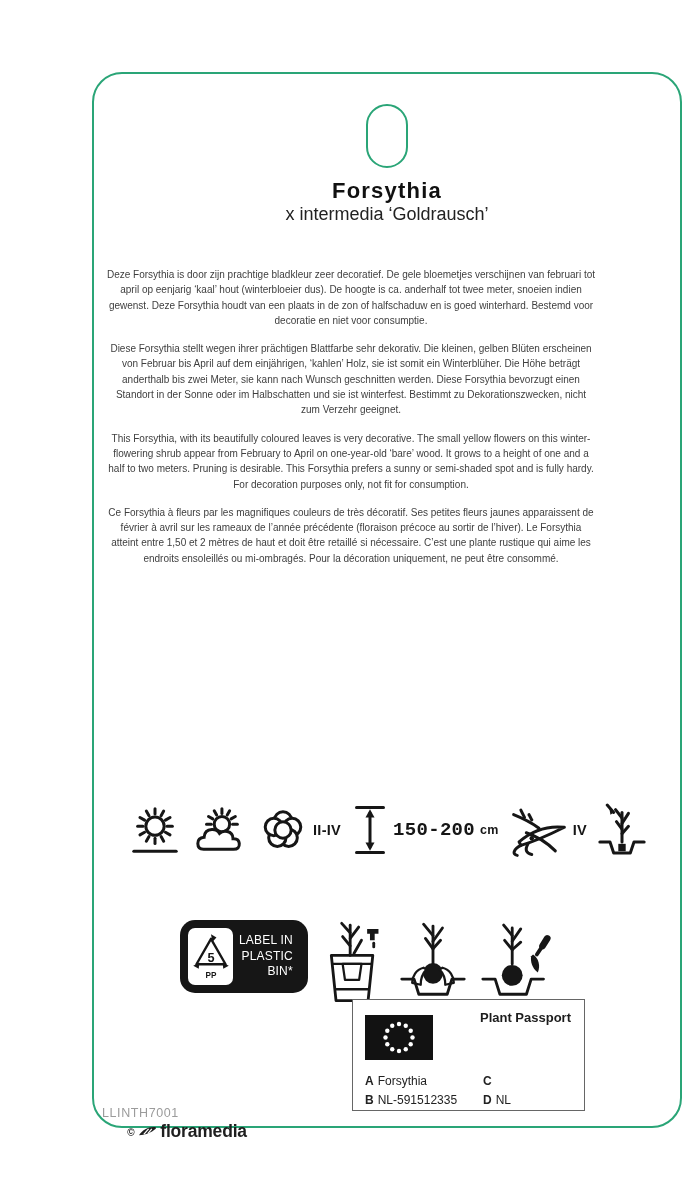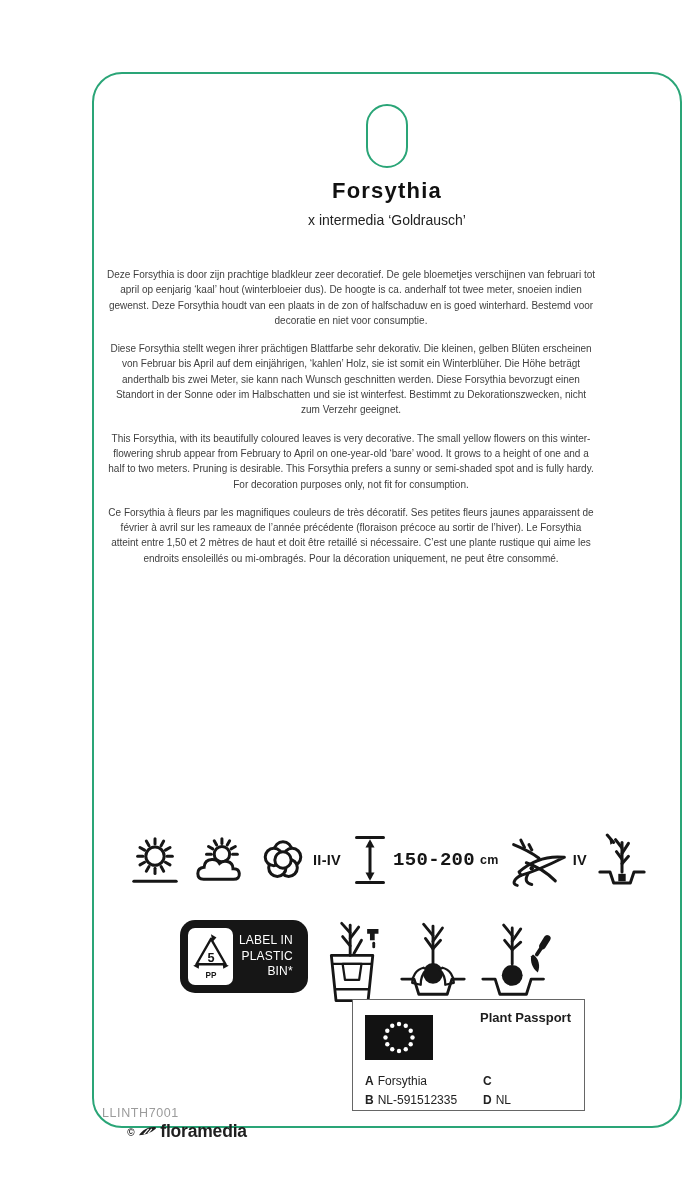--- a/index.html
+++ b/index.html
@@ -14,28 +14,28 @@
   .card{
     position:absolute;left:92px;top:72px;width:590px;height:1056px;
     border:2px solid var(--green);border-radius:30px;background:#fff;
   }
   .hole{
     position:absolute;top:30px;left:50%;margin-left:-21px;width:42px;height:64px;
     border:2.5px solid var(--green);border-radius:21px;background:#fff;
   }
   .title-block{position:absolute;top:104px;left:0;width:100%;text-align:center;}
   .title{font-size:22px;font-weight:bold;letter-spacing:1.2px;color:#111;}
-  .subtitle{font-size:14px;margin-top:8px;color:#222;}
+  .subtitle{font-size:18px;margin-top:0;color:#222;}
   .paragraphs{position:absolute;top:193px;left:12px;width:490px;}
   .paragraphs p{
     margin:0 0 13px 0;font-size:10px;line-height:15.3px;text-align:center;color:var(--text);
   }
   
   .icon-row{
-    position:absolute;top:758px;left:0;width:100%;
+    position:absolute;top:728px;left:0;width:100%;
     display:flex;justify-content:center;align-items:center;gap:11px;
   }
   .icon-group{display:flex;align-items:center;gap:5px;}
   .icon-label{font-weight:bold;font-size:14.5px;color:#161616;letter-spacing:0.3px;}
   .icon-label.big{font-size:19px;font-family:Liberation Mono, monospace;}
   .icon-label.unit{font-size:12.5px;}
   .pict{display:block;}
   .pict *{vector-effect:non-scaling-stroke;}
   
   .plastic-badge{

